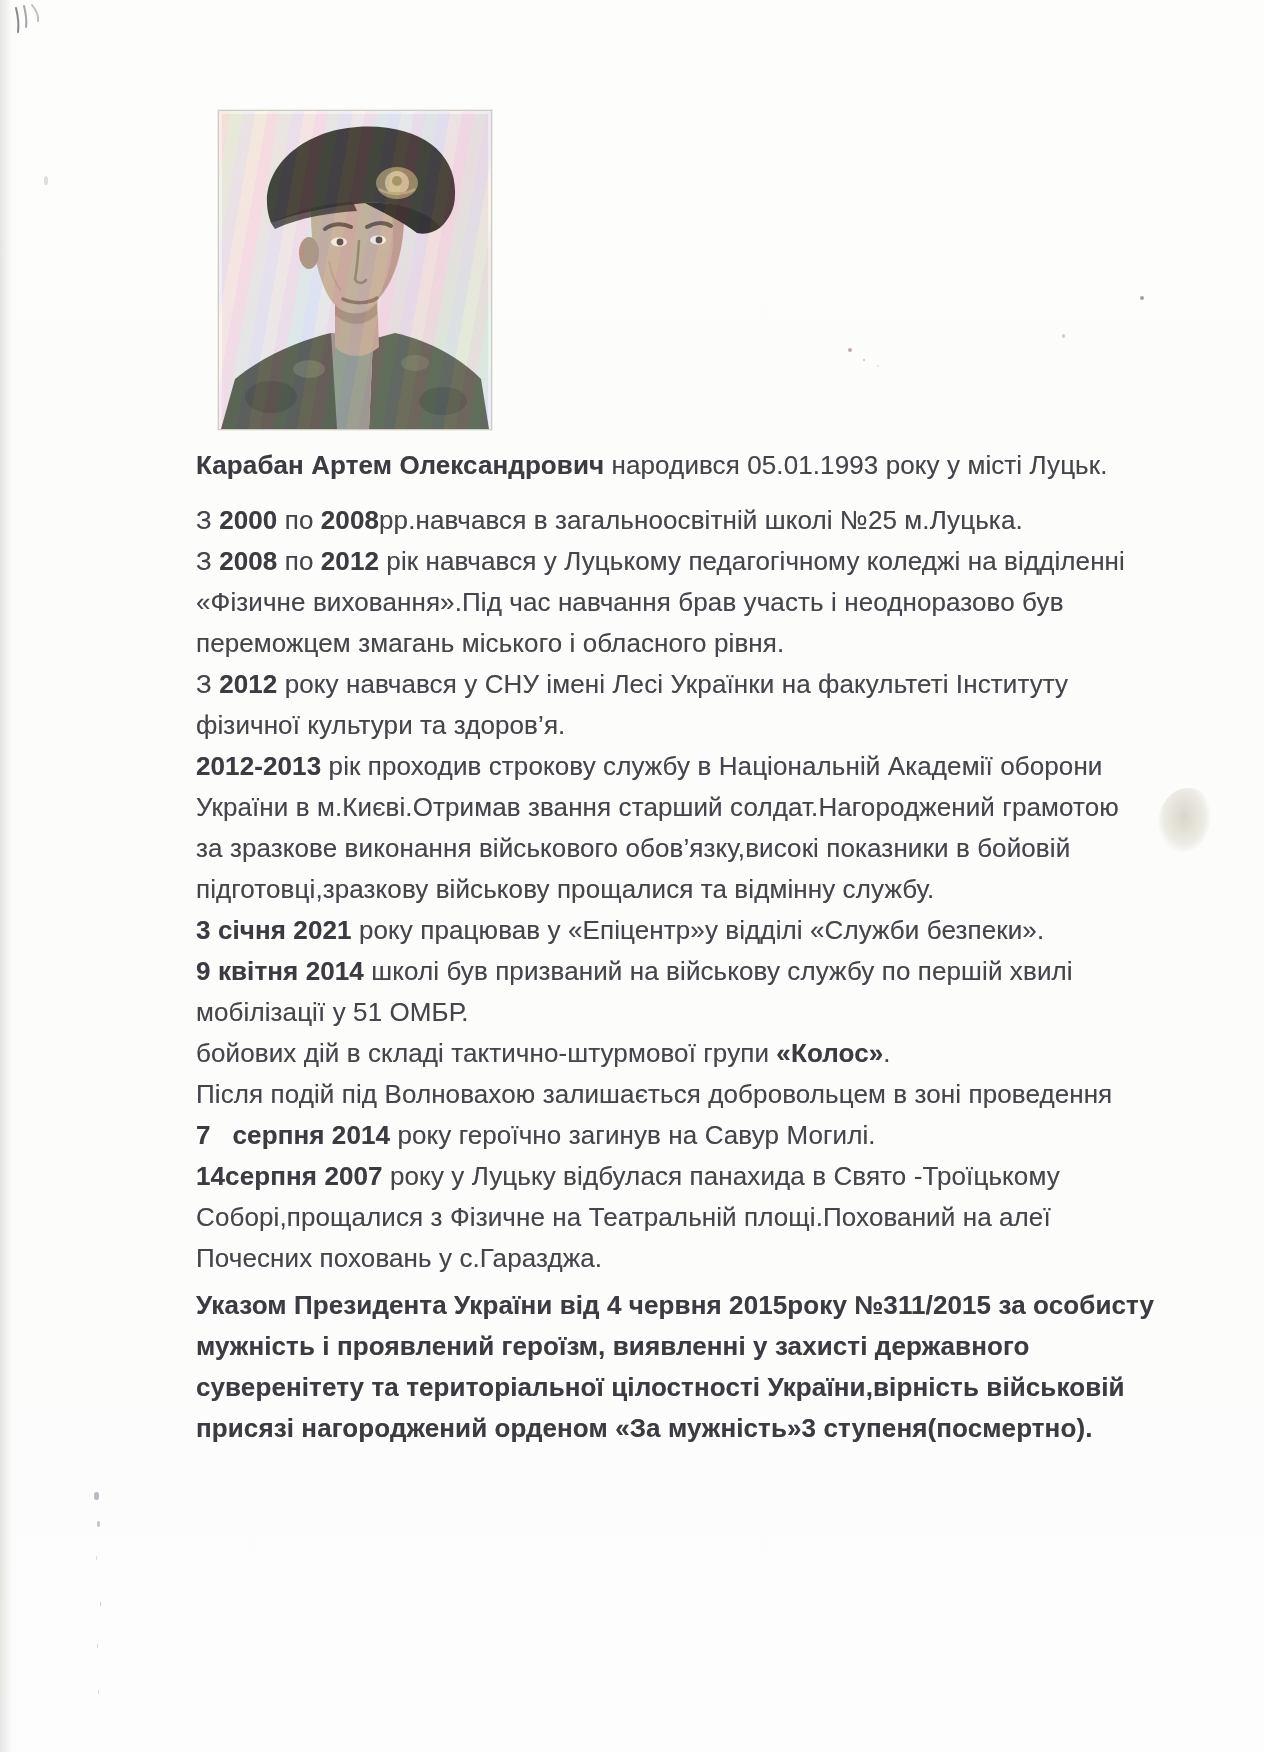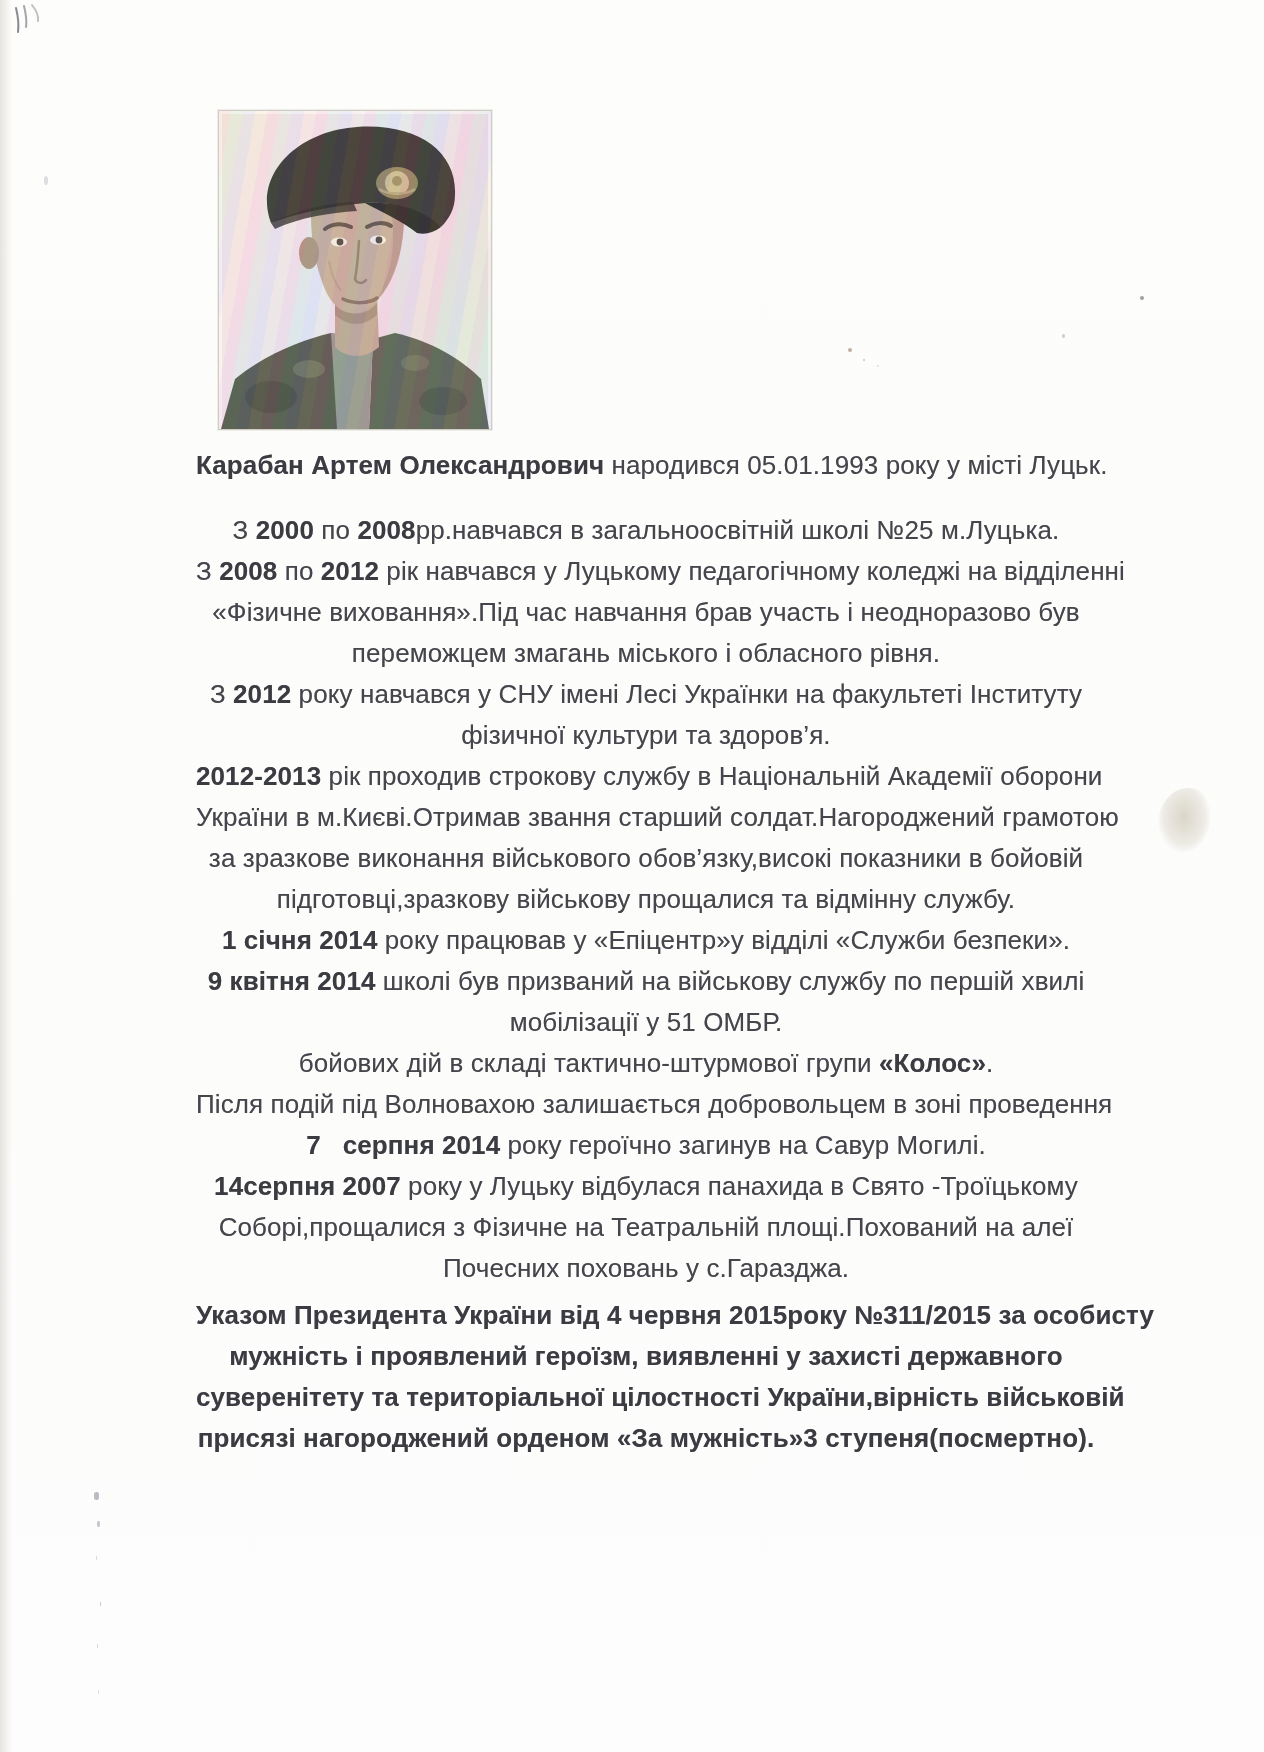--- a/index.html
+++ b/index.html
@@ -6,21 +6,20 @@
   body{
     width:1264px;height:1752px;
     background:#ffffff;
     font-family:"Liberation Sans",sans-serif;
   }
   .page{
     position:relative;
     width:1264px;height:1752px;
     background:linear-gradient(180deg,#fdfdfc 0%,#fcfcfb 60%,#fdfdfd 100%);
     overflow:hidden;
-    text-align:center;
   }
   .left-edge{
     position:absolute;left:0;top:0;width:12px;height:100%;
     background:linear-gradient(90deg,rgba(176,170,158,.30),rgba(176,170,158,0));
   }
   .scribble{
     position:absolute;left:6px;top:2px;width:46px;height:40px;
   }
   
   .photo{
@@ -138,31 +137,31 @@
         <ellipse cx="178" cy="72" rx="12" ry="12" fill="#c9b98e"></ellipse>
         <circle cx="178" cy="70" r="5" fill="#9a8760"></circle>
         <path d="M160,78 C168,84 188,84 196,78" stroke="#b2a077" stroke-width="2.5" fill="none"></path>
       </g>
     </svg>
     <div class="moire"></div>
   </div>
 
   <div class="textblock">
       <div class="line"><span class="b">Карабан Артем Олександрович</span><span> народився 05.01.1993 року у місті Луцьк.</span></div>
-      <div class="line" style="margin-top: 24px;"><span>З </span><span class="b">2000</span><span> по </span><span class="b">2008</span><span>рр.навчався в загальноосвітній школі №25 м.Луцька.</span></div>
+      <div class="line" style="margin-top: 14px;"><span>З </span><span class="b">2000</span><span> по </span><span class="b">2008</span><span>рр.навчався в загальноосвітній школі №25 м.Луцька.</span></div>
       <div class="line"><span>З </span><span class="b">2008</span><span> по </span><span class="b">2012</span><span> рік навчався у Луцькому педагогічному коледжі на відділенні</span></div>
       <div class="line"><span>«Фізичне виховання».Під час навчання брав участь і неодноразово був</span></div>
       <div class="line"><span>переможцем змагань міського і обласного рівня.</span></div>
       <div class="line"><span>З </span><span class="b">2012</span><span> року навчався у СНУ імені Лесі Українки на факультеті Інституту</span></div>
       <div class="line"><span>фізичної культури та здоров’я.</span></div>
       <div class="line"><span class="b">2012-2013</span><span> рік проходив строкову службу в Національній Академії оборони</span></div>
       <div class="line"><span>України в м.Києві.Отримав звання старший солдат.Нагороджений грамотою</span></div>
       <div class="line"><span>за зразкове виконання військового обов’язку,високі показники в бойовій</span></div>
       <div class="line"><span>підготовці,зразкову військову прощалися та відмінну службу.</span></div>
-      <div class="line"><span class="b">1 січня 2014</span><span> року працював у «Епіцентр»у відділі «Служби безпеки».</span></div>
+      <div class="line"><span class="b">3 січня 2021</span><span> року працював у «Епіцентр»у відділі «Служби безпеки».</span></div>
       <div class="line"><span class="b">9 квітня 2014</span><span> школі був призваний на військову службу по першій хвилі</span></div>
       <div class="line"><span>мобілізації у 51 ОМБР.</span></div>
       <div class="line"><span>бойових дій в складі тактично-штурмової групи </span><span class="b">«Колос»</span><span>.</span></div>
       <div class="line"><span>Після подій під Волновахою залишається добровольцем в зоні проведення</span></div>
       <div class="line"><span class="b">7&nbsp;&nbsp; серпня 2014</span><span> року героїчно загинув на Савур Могилі.</span></div>
       <div class="line"><span class="b">14серпня 2007</span><span> року у Луцьку відбулася панахида в Свято -Троїцькому</span></div>
       <div class="line"><span>Соборі,прощалися з Фізичне на Театральній площі.Похований на алеї</span></div>
       <div class="line"><span>Почесних поховань у с.Гаразджа.</span></div>
       <div class="line" style="margin-top: 6px;"><span class="b">Указом Президента України від 4 червня 2015року №311/2015 за особисту</span></div>
       <div class="line"><span class="b">мужність і проявлений героїзм, виявленні у захисті державного</span></div>

